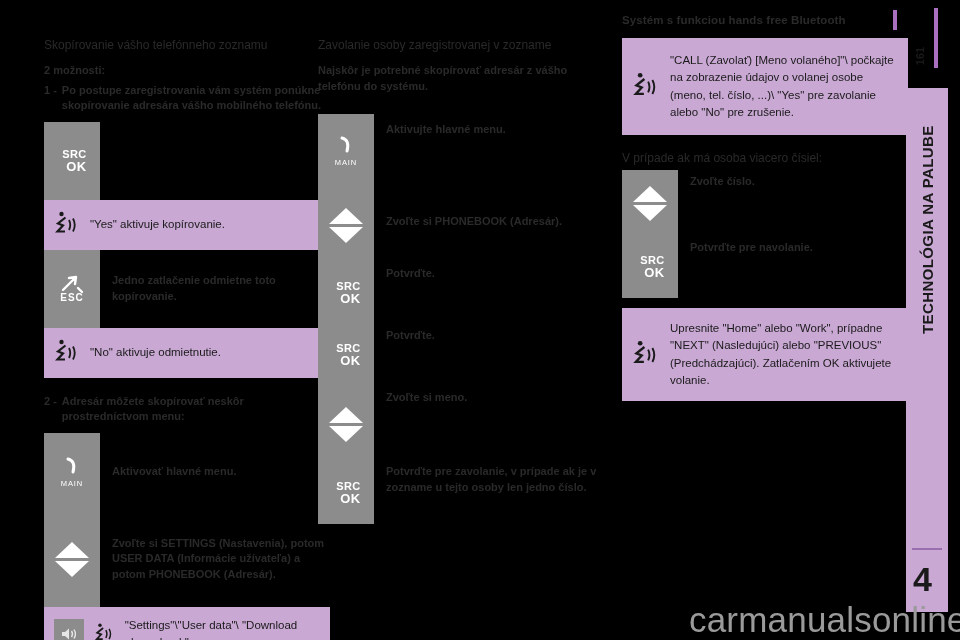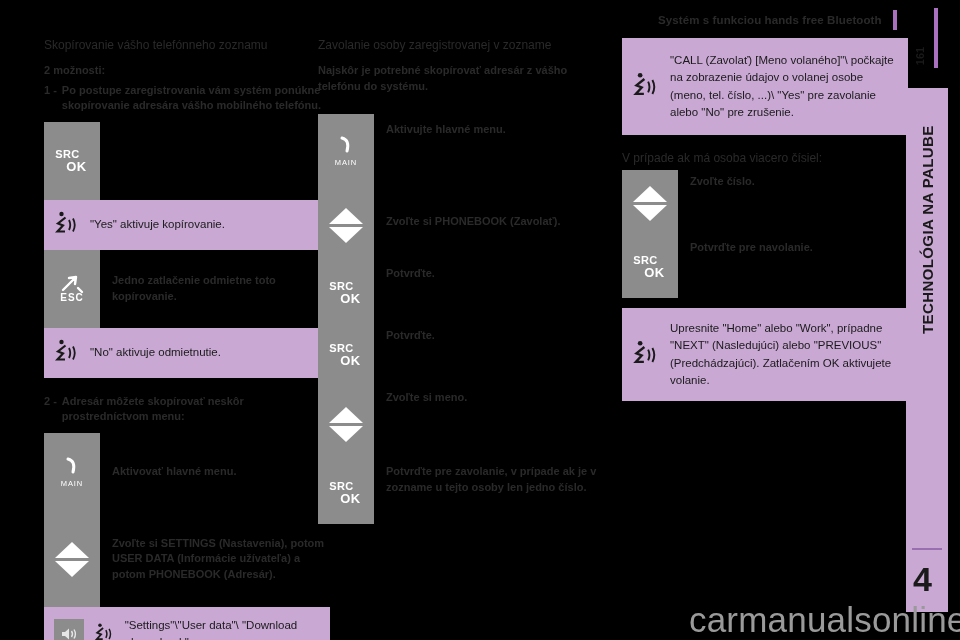--- a/index.html
+++ b/index.html
@@ -35,21 +35,21 @@
   }
   .page-num{
     position:absolute;left:900px;top:34px;width:40px;height:44px;
     transform:rotate(-90deg);transform-origin:center center;
     display:flex;align-items:center;justify-content:center;
     font-size:11px;font-weight:bold;color:#1a1a1a;
   }
 
   
   .doc-header{
-    position:absolute;left:658px;top:14px;width:284px;
+    position:absolute;left:622px;top:14px;width:284px;
     font-size:11.5px;font-weight:bold;color:#2a2a2a;letter-spacing:.1px;
   }
   .doc-header-bar{
     position:absolute;left:893px;top:10px;width:4px;height:20px;background:#A970C0;
   }
 
   
   .col{position:absolute;top:38px;}
   .col-left{left:44px;width:286px;}
   .col-mid{left:318px;width:285px;}
@@ -84,21 +84,21 @@
     background:#C9A8D4;display:flex;align-items:center;gap:10px;
     padding:10px 12px 10px 10px;box-sizing:border-box;
   }
   .callout .txt{
     font-size:11.5px;line-height:1.5;color:#1a1a1a;font-weight:normal;
   }
 
   
   .ico{display:block;}
   .src-ok{color:#fff;font-size:11px;font-weight:bold;line-height:1.02;text-align:center;letter-spacing:.4px;}
-  .src-ok .a{display:block;margin-left:-9px;}
+  .src-ok .a{display:block;margin-left:-9px;text-align:right;}
   .src-ok .b{display:block;margin-left:9px;font-size:13px;}
   .main-lbl{color:#fff;font-size:7.5px;font-weight:normal;letter-spacing:.9px;margin-top:1px;}
   .esc-lbl{color:#fff;font-size:10px;font-weight:bold;letter-spacing:.9px;margin-top:-2px;}
   .tri-up{
     width:0;height:0;border-left:17px solid transparent;border-right:17px solid transparent;
     border-bottom:16px solid #fff;margin-bottom:3px;
   }
   .tri-dn{
     width:0;height:0;border-left:17px solid transparent;border-right:17px solid transparent;
     border-top:16px solid #fff;
@@ -245,21 +245,21 @@
         <div class="main-lbl">MAIN</div>
       </div>
       <div class="desc topal" style="padding-top:8px">Aktivujte hlavné menu.</div>
     </div>
 
     <div class="row">
       <div class="keycell" style="min-height:74px">
         <div class="tri-up"></div>
         <div class="tri-dn"></div>
       </div>
-      <div class="desc topal" style="padding-top:26px">Zvoľte si PHONEBOOK (Zavolať).</div>
+      <div class="desc topal" style="padding-top:26px">Zvoľte si PHONEBOOK (Adresár).</div>
     </div>
 
     <div class="row">
       <div class="keycell" style="min-height:62px">
         <div class="src-ok">
           <span class="a">SRC</span>
           <span class="b">OK</span>
         </div>
       </div>
       <div class="desc topal" style="padding-top:4px">Potvrďte.</div>

